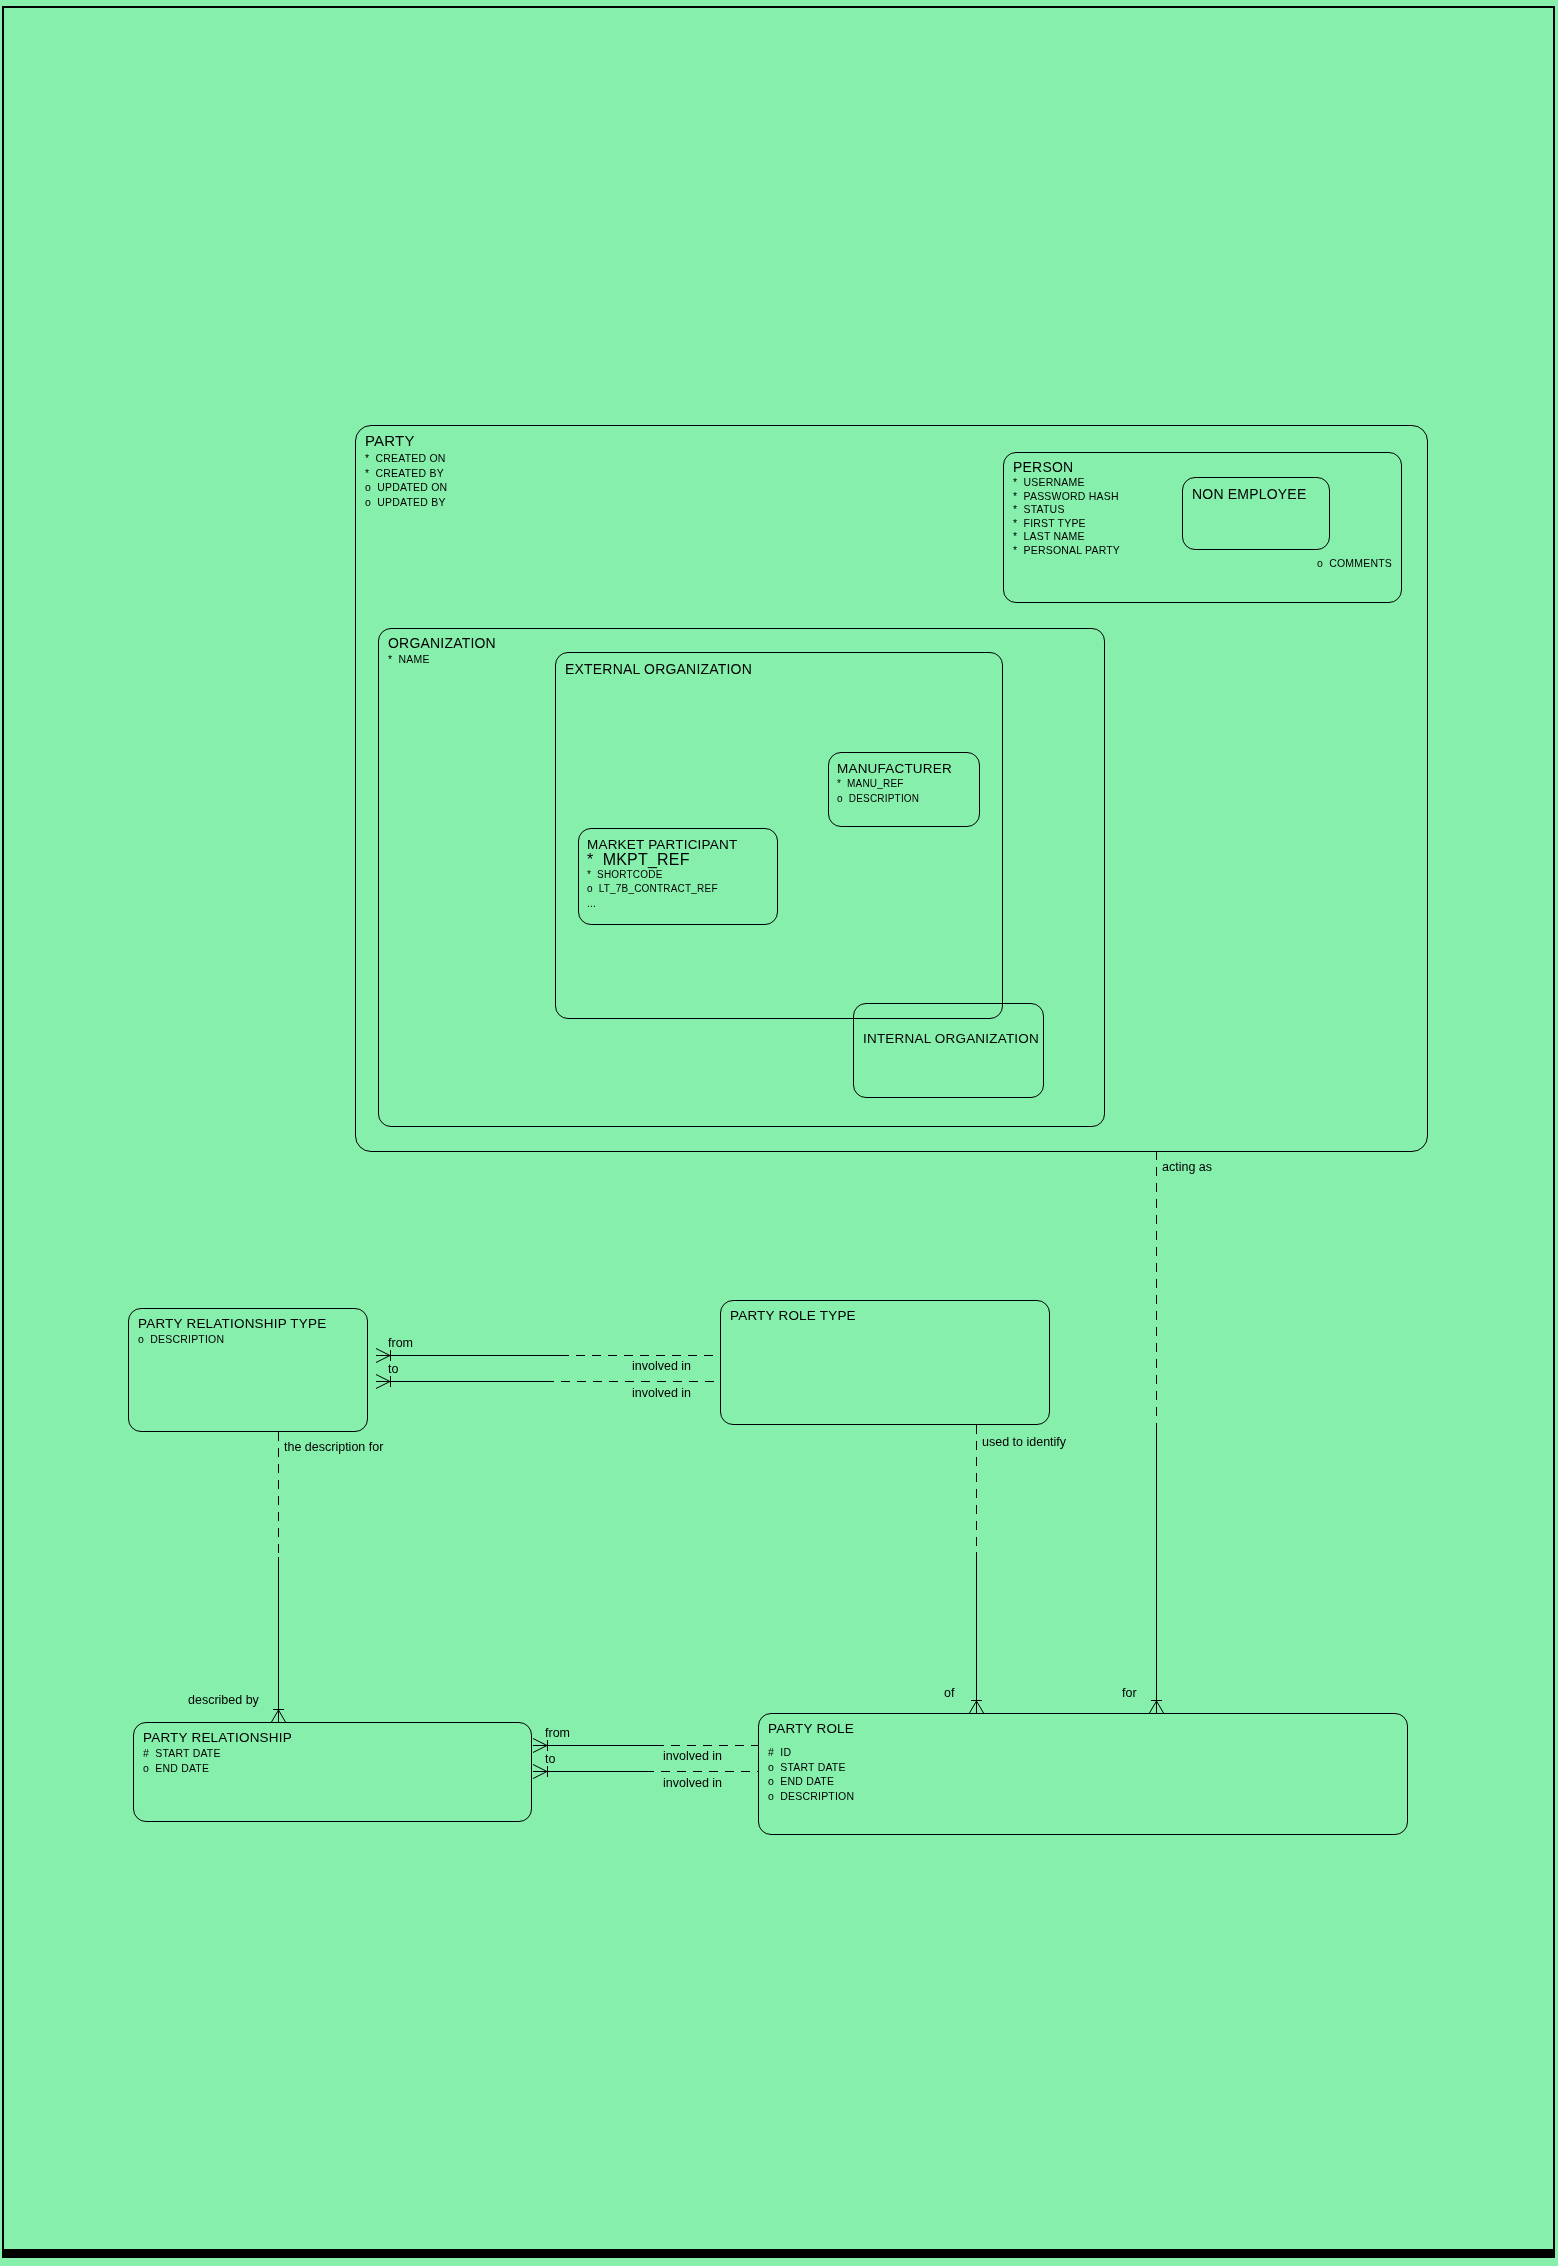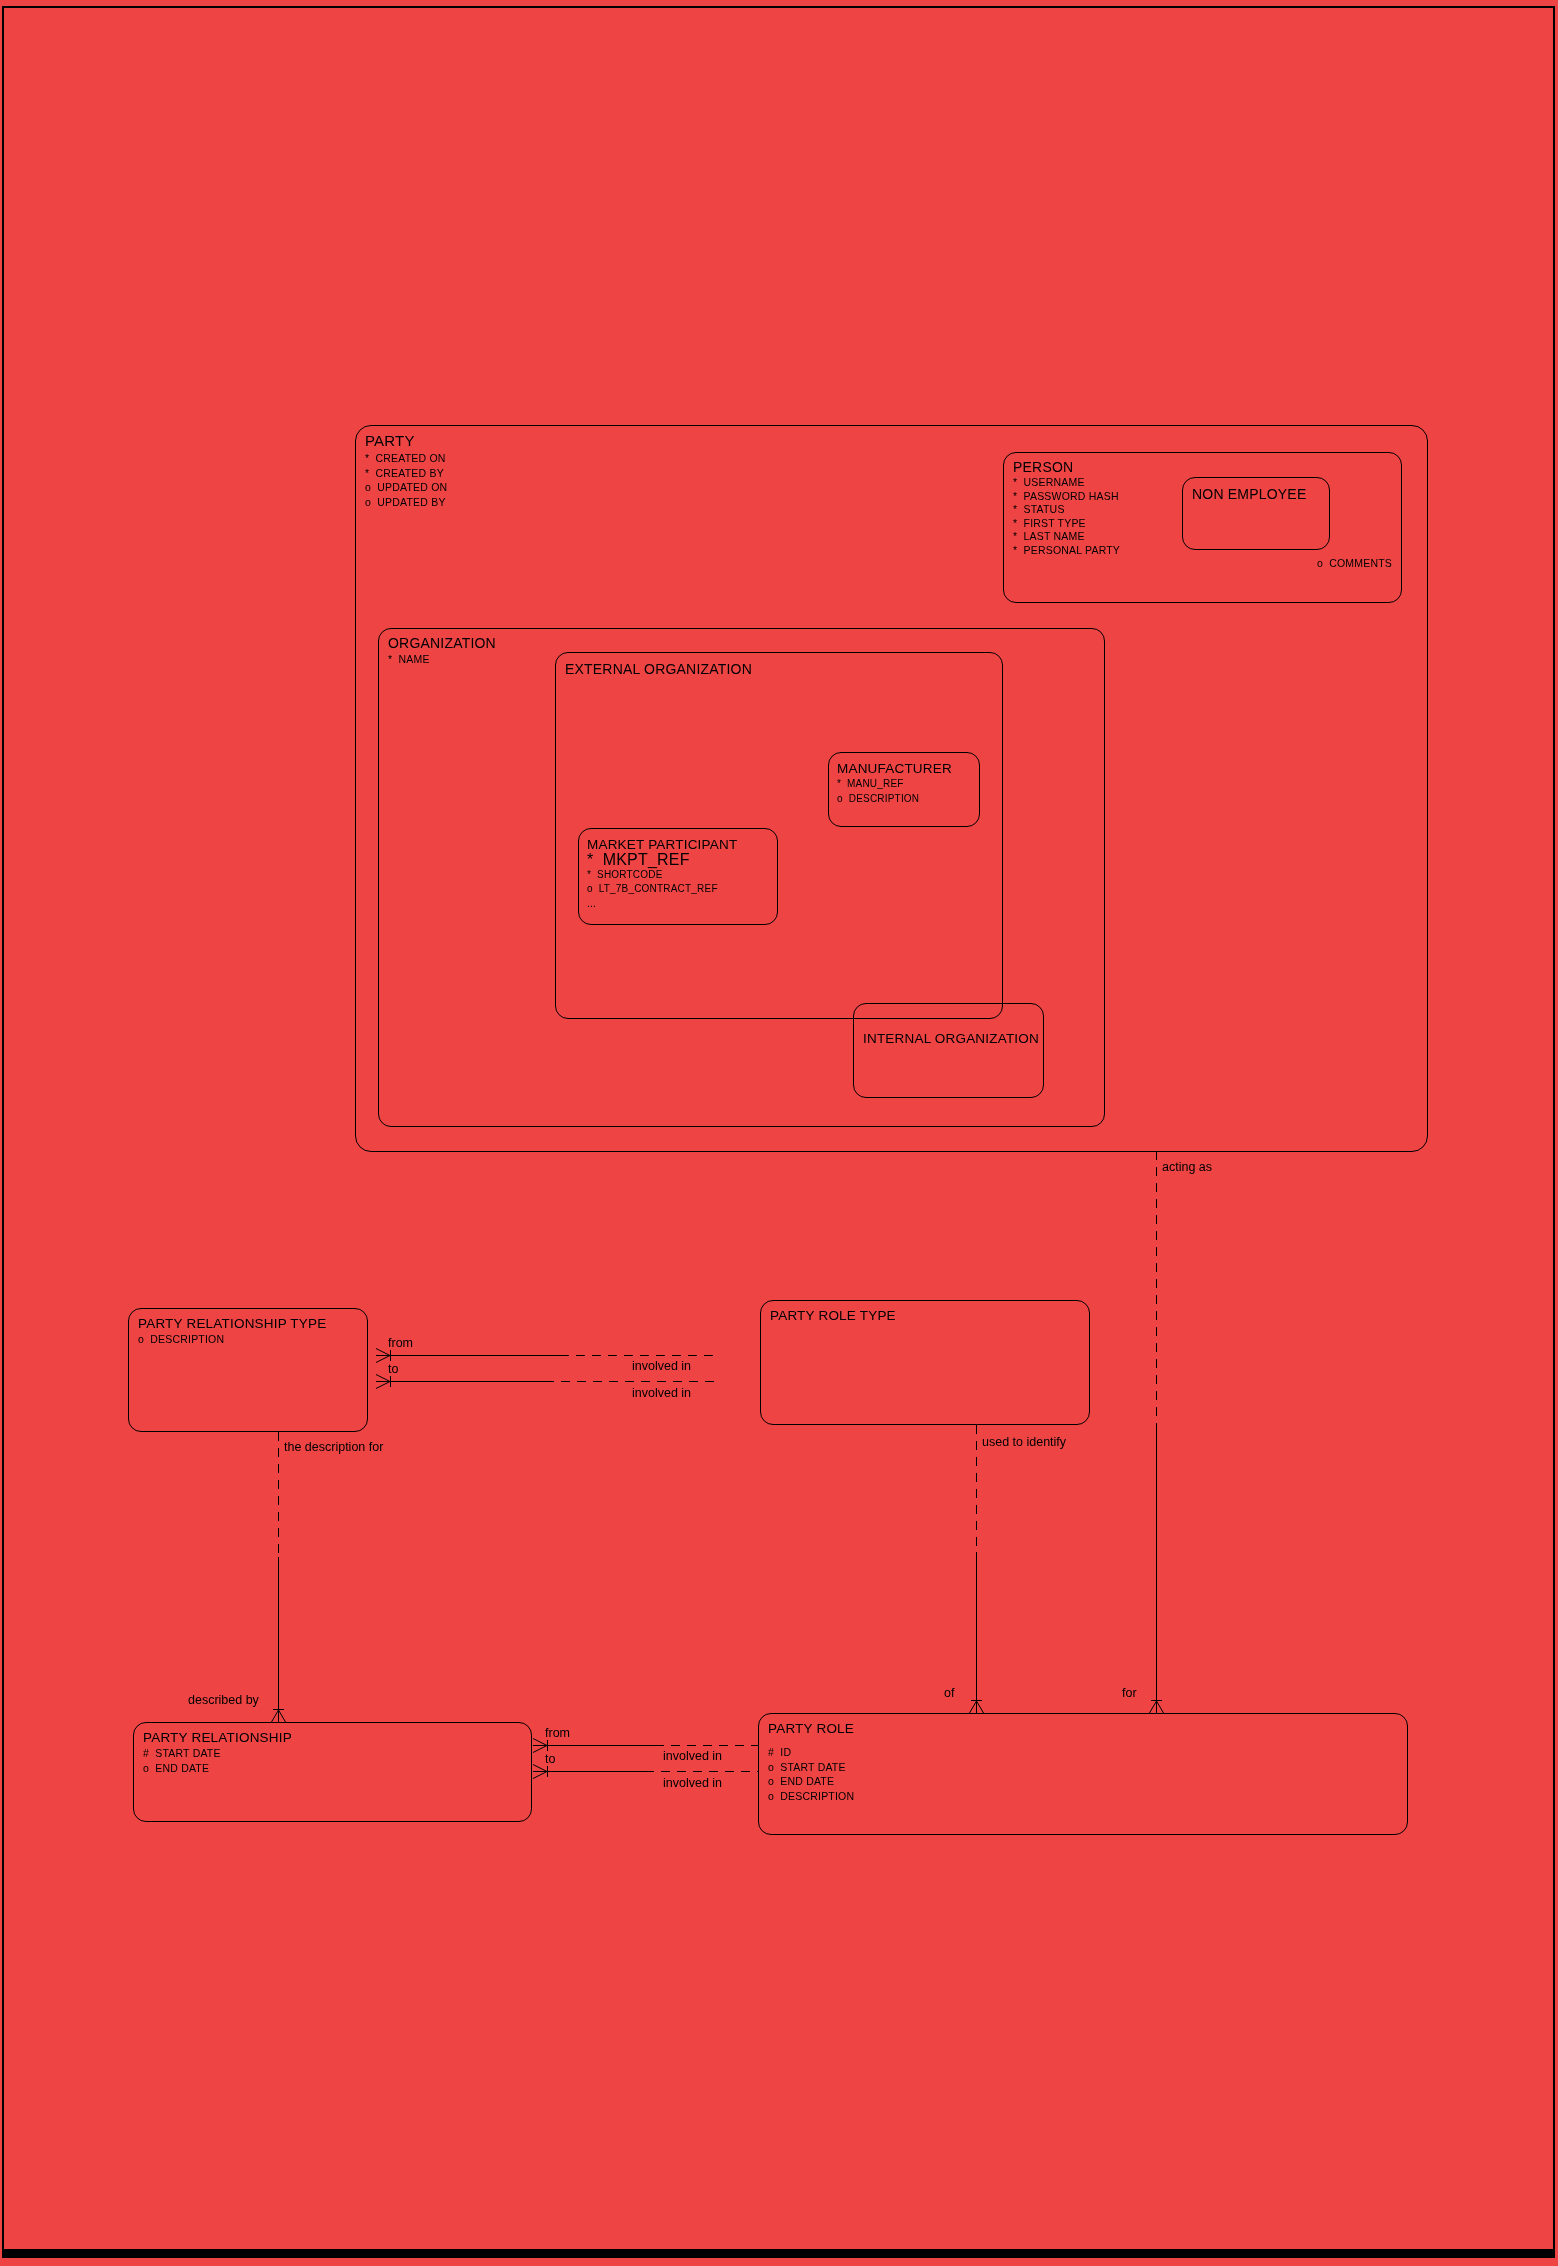--- a/index.html
+++ b/index.html
@@ -6,21 +6,21 @@
     margin: 0;
     padding: 0;
     background: #ffffff;
     font-family: "Liberation Sans", sans-serif;
     color: #000000;
   }
   #stage {
     position: relative;
     width: 1558px;
     height: 2266px;
-    background: #ef4444;
+    background: #86efac;
     overflow: hidden;
   }
   .page-frame {
     position: absolute;
     left: 2px;
     right: 3px;
     top: 6px;
     bottom: 8px;
     border: 2px solid #000;
     border-bottom-width: 9px;
@@ -182,21 +182,21 @@
     <div class="entity-title" style="font-size:13.5px;">INTERNAL ORGANIZATION</div>
   </div>
 
   <div class="entity" style="left:128px; top:1308px; width:240px; height:124px;">
     <div class="entity-title" style="font-size:13.5px;">PARTY RELATIONSHIP TYPE</div>
     <div class="entity-attrs" style="margin-top:0;">
       <div class="attr">o  DESCRIPTION</div>
     </div>
   </div>
 
-  <div class="entity" style="left:720px; top:1300px; width:330px; height:125px; margin-left:40px;">
+  <div class="entity" style="left:720px; top:1300px; width:330px; height:125px; ">
     <div class="entity-title" style="font-size:13.5px;">PARTY ROLE TYPE</div>
   </div>
 
   <div class="entity" style="left:133px; top:1722px; width:399px; height:100px;">
     <div class="entity-title" style="font-size:13.5px;">PARTY RELATIONSHIP</div>
     <div class="entity-attrs" style="margin-top:0;">
       <div class="attr">#  START DATE</div>
       <div class="attr">o  END DATE</div>
     </div>
   </div>

